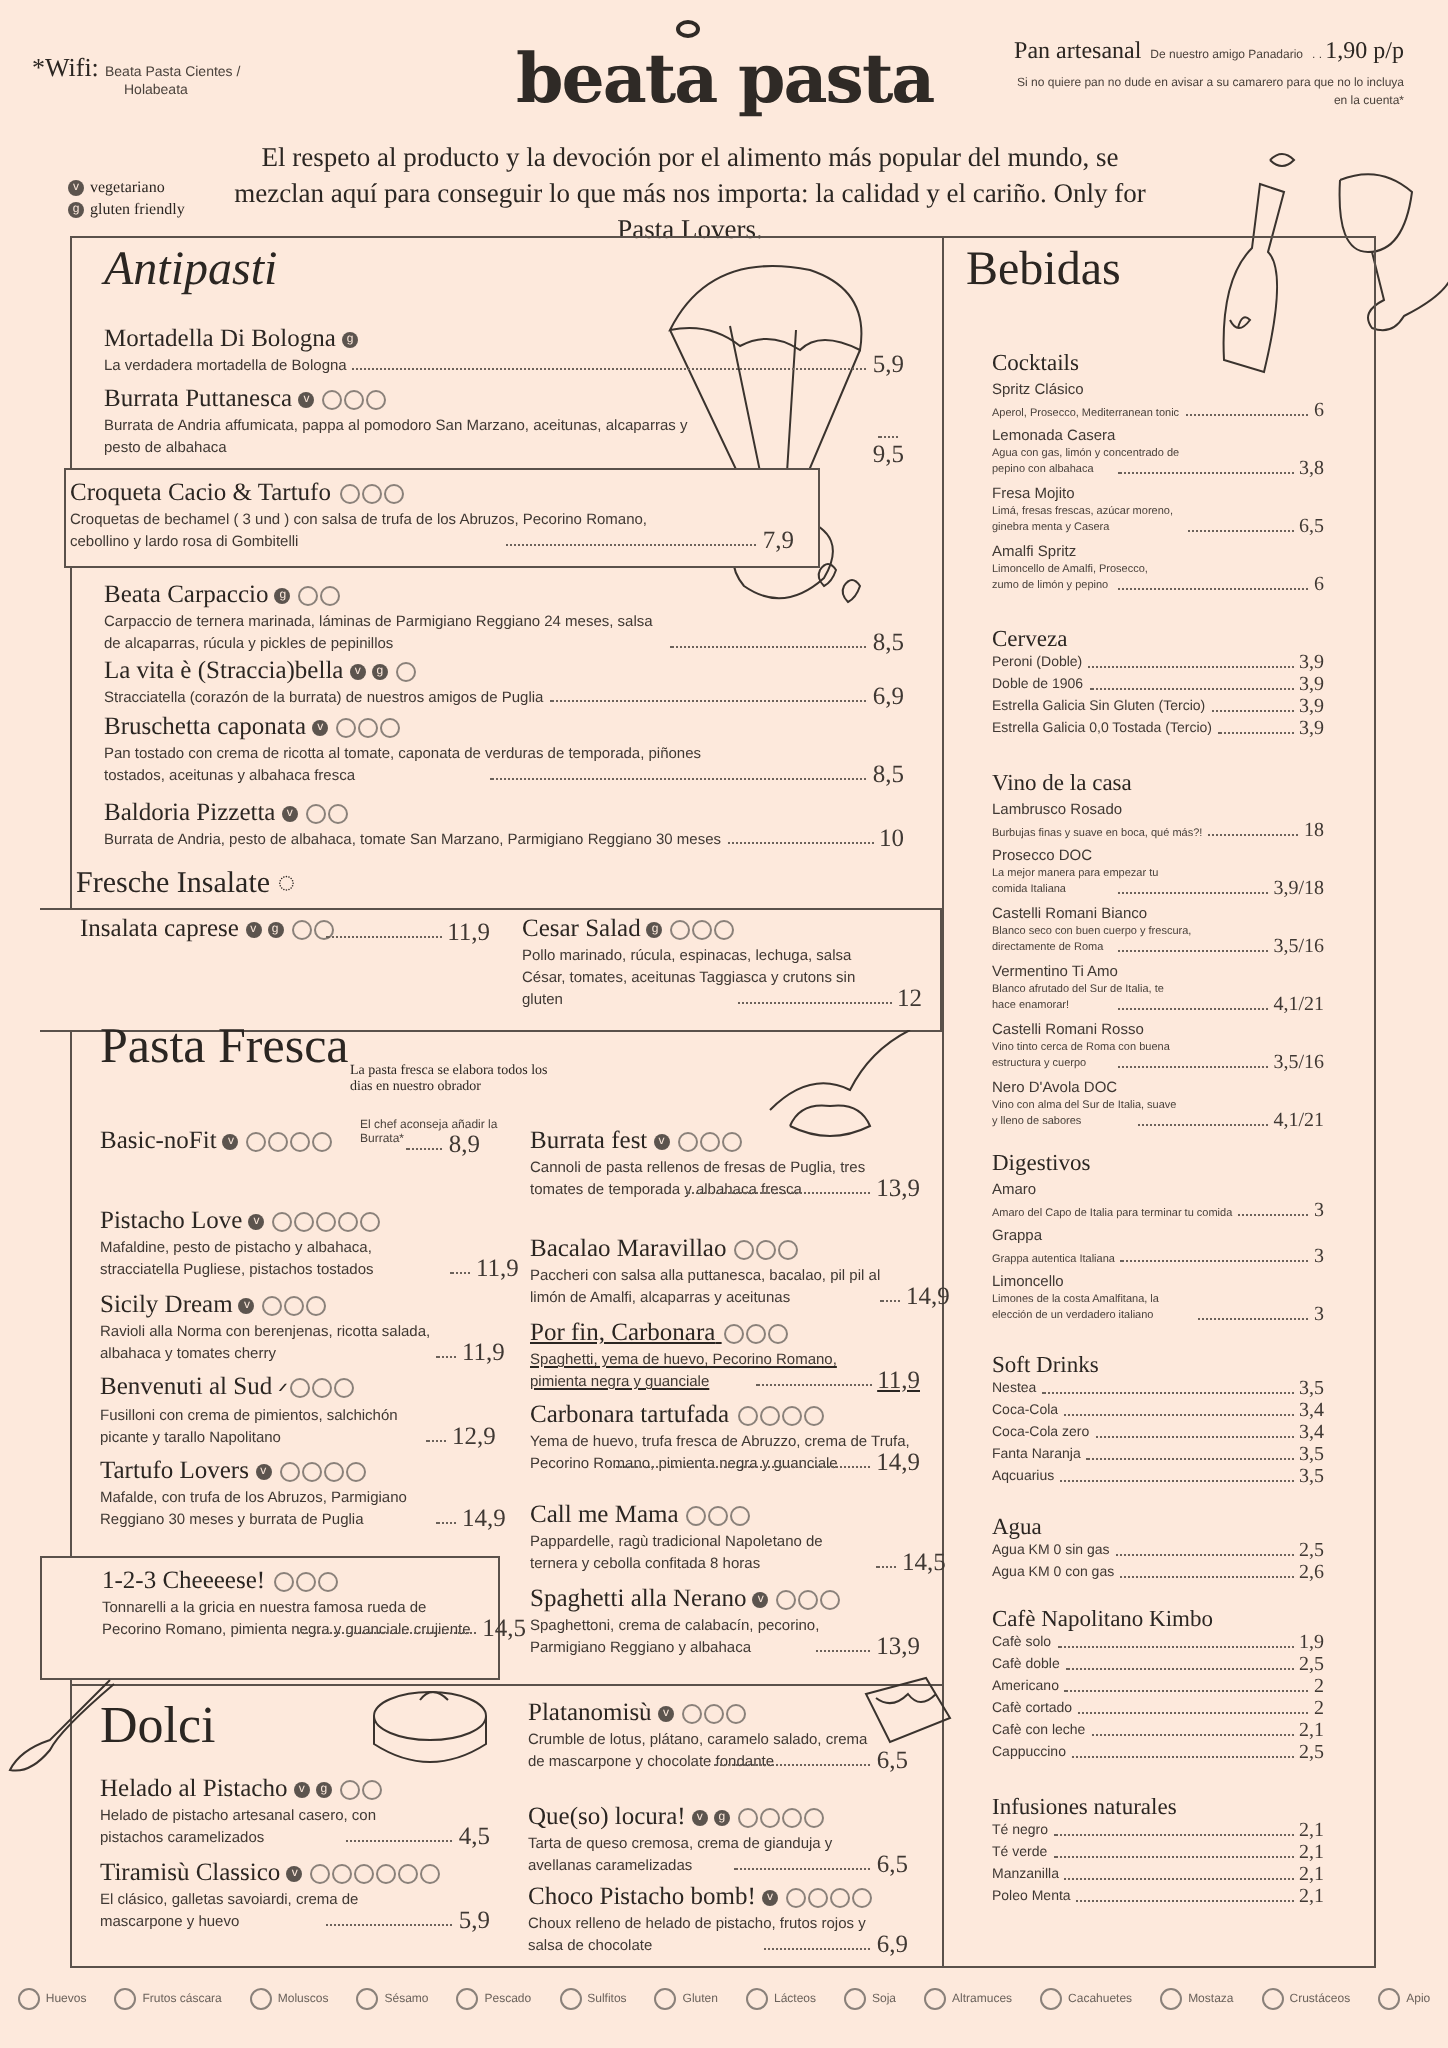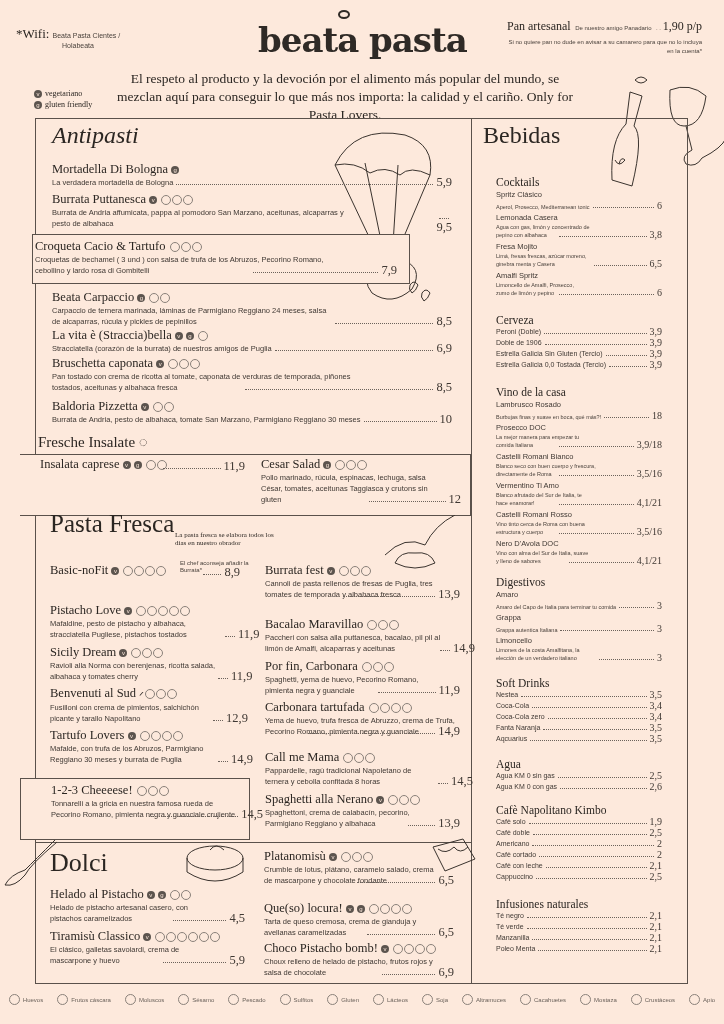--- a/index.html
+++ b/index.html
@@ -227,21 +227,21 @@
     </div>
 </div>
 <div class="abs" style="left:265px;top:617px;width:195px;">
   <div class="item-title"><span>Bacalao Maravillao</span> <span class="al"></span><span class="al"></span><span class="al"></span></div>
   <div class="desc" style="width:190px">Paccheri con salsa alla puttanesca, bacalao, pil pil al limón de Amalfi, alcaparras y aceitunas</div>
   <div class="row desc" style="margin-top:-11px;padding-left:172px;">
       <span class="dots"></span>
       <span class="price">14,9</span>
     </div>
 </div>
-<div class="abs" style="left:265px;top:659px;width:195px;">
+<div class="abs" style="left:265px;top:659px;width:195px;text-decoration:underline;">
   <div class="item-title"><span>Por fin, Carbonara</span> <span class="al"></span><span class="al"></span><span class="al"></span></div>
   <div class="desc" style="width:180px">Spaghetti, yema de huevo, Pecorino Romano, pimienta negra y guanciale</div>
   <div class="row desc" style="margin-top:-11px;padding-left:110px;">
       <span class="dots"></span>
       <span class="price">11,9</span>
     </div>
 </div>
 <div class="abs" style="left:265px;top:700px;width:195px;">
   <div class="item-title"><span>Carbonara tartufada</span> <span class="al"></span><span class="al"></span><span class="al"></span><span class="al"></span></div>
   <div class="desc" style="width:190px">Yema de huevo, trufa fresca de Abruzzo, crema de Trufa, Pecorino Romano, pimienta negra y guanciale</div>

